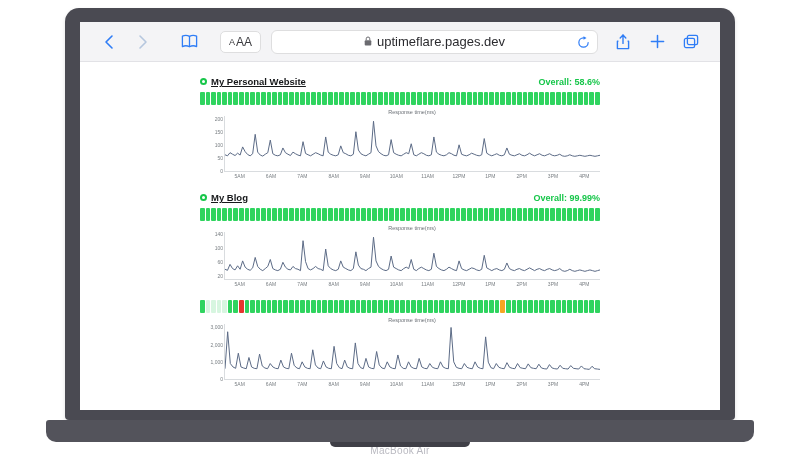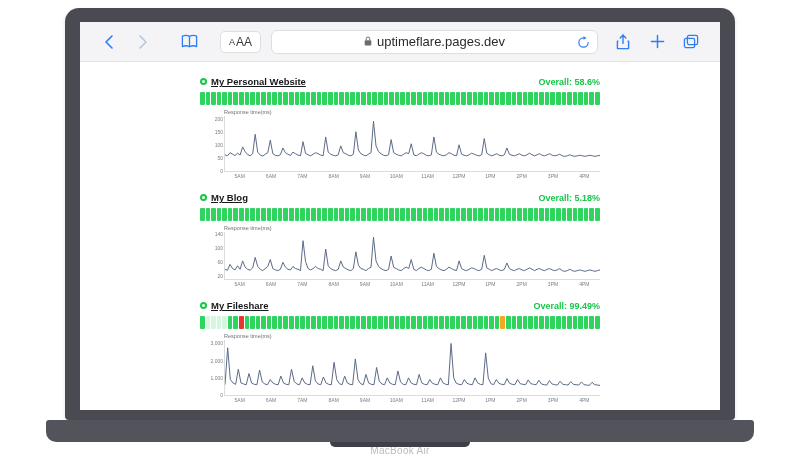--- a/index.html
+++ b/index.html
@@ -129,20 +129,21 @@
     left: 0; top: 40px;
     width: 640px; height: 348px;
     background: #ffffff;
     overflow: hidden;
   }
   .content {
     position: absolute;
     left: 120px; top: 0;
     width: 400px;
     padding-top: 14px;
+    text-align: center;
   }
 
   .monitor { margin-bottom: 10px; }
   .mon-head {
     display: flex;
     align-items: baseline;
     justify-content: space-between;
     margin-bottom: 5px;
   }
   .mon-title {
@@ -421,21 +422,21 @@
                 <div class="xtick" style="left: 95.8333%;">4PM</div>
               </div>
             </div>
           </div>
           <div class="monitor">
             <div class="mon-head">
               <div class="mon-title">
                 <span class="dot up"></span>
                 <span class="name">My Blog</span>
               </div>
-              <div class="mon-overall">Overall: 5.18%</div>
+              <div class="mon-overall">Overall: 99.99%</div>
             </div>
             <div class="strip">
               <i></i>
               <i></i>
               <i></i>
               <i></i>
               <i></i>
               <i></i>
               <i></i>
               <i></i>
@@ -525,27 +526,20 @@
                 <div class="xtick" style="left: 54.1667%;">11AM</div>
                 <div class="xtick" style="left: 62.5%;">12PM</div>
                 <div class="xtick" style="left: 70.8333%;">1PM</div>
                 <div class="xtick" style="left: 79.1667%;">2PM</div>
                 <div class="xtick" style="left: 87.5%;">3PM</div>
                 <div class="xtick" style="left: 95.8333%;">4PM</div>
               </div>
             </div>
           </div>
           <div class="monitor">
-            <div class="mon-head">
-              <div class="mon-title">
-                <span class="dot up"></span>
-                <span class="name">My Fileshare</span>
-              </div>
-              <div class="mon-overall">Overall: 99.49%</div>
-            </div>
             <div class="strip">
               <i></i>
               <i class="none"></i>
               <i class="none"></i>
               <i class="none"></i>
               <i class="none"></i>
               <i></i>
               <i></i>
               <i class="down"></i>
               <i></i>

